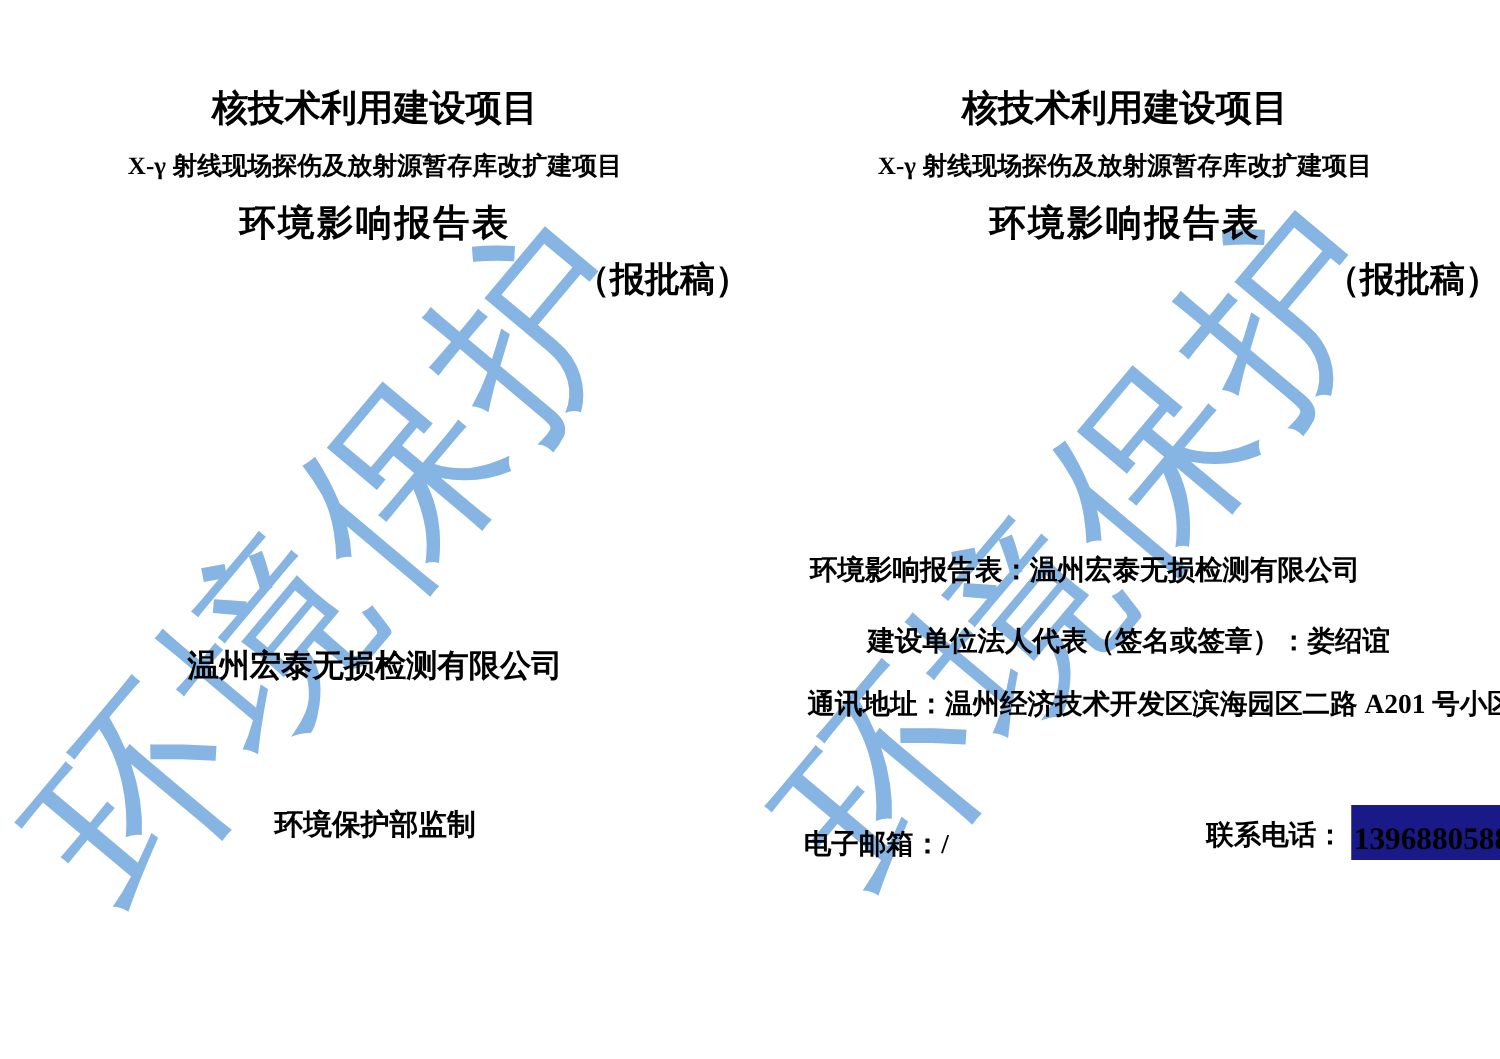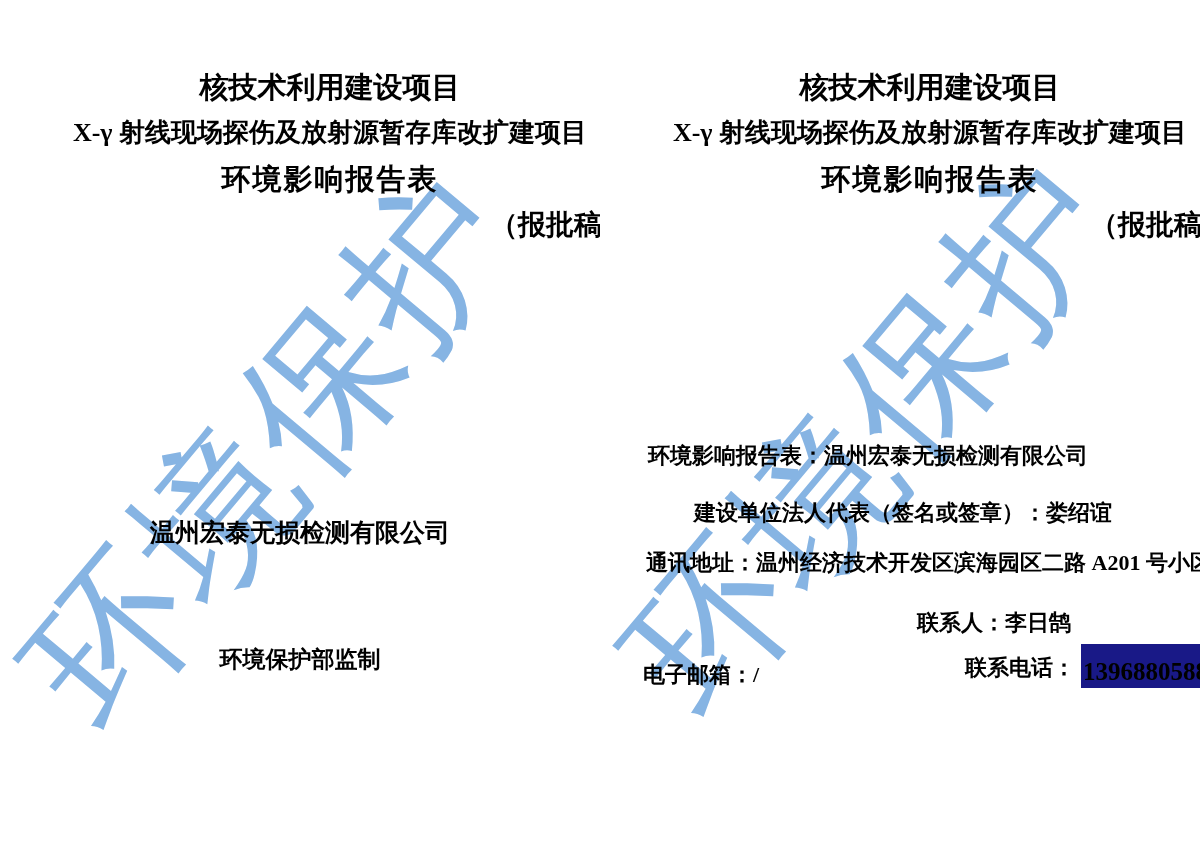--- a/index.html
+++ b/index.html
@@ -42,30 +42,29 @@
     pointer-events: none;
     user-select: none;
   }
   .page-left  .watermark { top: 365px; }
   .page-right .watermark { top: 352px; }
 
   
   .title-block {
     position: absolute;
     top: 64px;
-    left: 12px;
+    left: 0;
     width: 100%;
     text-align: center;
     font-weight: bold;
     z-index: 2;
-    padding-left: 18px;
   }
   .title-line { line-height: 46px; white-space: nowrap; }
   .t1 { font-size: 29px; }
-  .t2 { font-size: 26px; }
+  .t2 { font-size: 20px; }
   .t3 { font-size: 29px; letter-spacing: 2px; }
   .t4 { font-size: 28px; text-align: right; }
 
   
   .lp-company {
     position: absolute; top: 516px; left: 0; width: 100%;
     text-align: center; font-size: 25px; font-weight: bold; z-index: 2;
   }
   .lp-date {
     position: absolute; top: 562px; left: 0; width: 100%;
@@ -139,23 +138,20 @@
 
     <div class="field f-legalrep">
       <span>建设单位法人代表（签名或签章）：</span><span>娄绍谊</span>
     </div>
 
     <div class="field f-address">
       <span>通讯地址：</span><span>温州经济技术开发区滨海园区二路 A201 号小区</span>
     </div>
 
 
-    <div class="field f-contact">
-      <span>联系人：</span><span>李日鹄</span>
-    </div>
 
     <div class="field f-email">
       <span>电子邮箱：</span><span>/</span>
     </div>
 
     <div class="field f-phone">
       <span class="phone-label">联系电话：</span>
         <span class="phone-highlight">13968805882</span>
     </div>
   </section>

